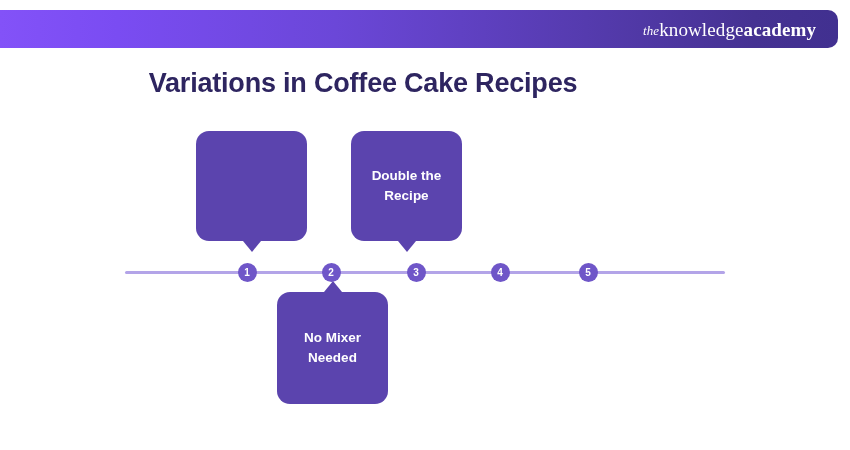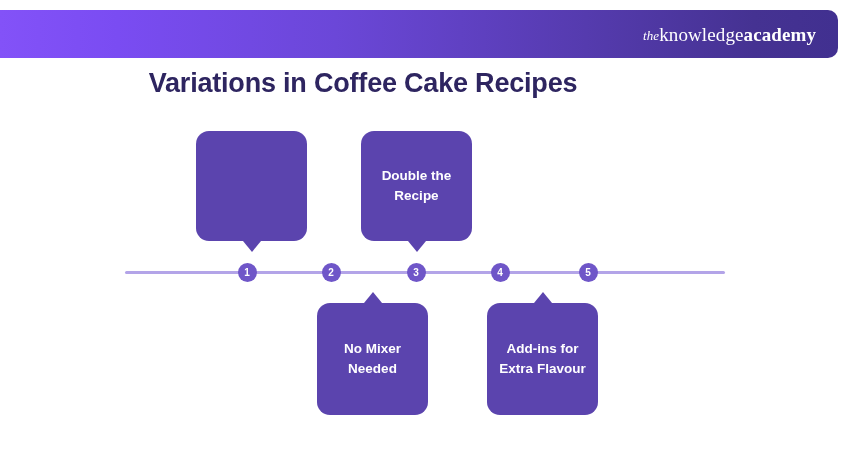--- a/index.html
+++ b/index.html
@@ -19,21 +19,21 @@
     height: 450px;
     background: #ffffff;
   }
 
   
   .header-bar {
     position: absolute;
     left: 0;
     top: 10px;
     width: 838px;
-    height: 48px;
+    height: 38px;
     background: linear-gradient(90deg, #8352F8 0%, #7A4CF2 14%, #6B47D8 40%, #553BAE 70%, #453292 90%, #413090 100%);
     border-top-right-radius: 10px;
     border-bottom-right-radius: 10px;
     text-align: center;
   }
   .brand-logo {
     position: absolute;
     right: 22px;
     top: 50%;
     transform: translateY(-50%);
@@ -109,23 +109,22 @@
     align-items: center;
     justify-content: center;
     padding: 0 9px;
     box-sizing: border-box;
   }
   .step-card.top {
     top: 131px;
     height: 110px;
   }
   .step-card.bottom {
-    top: 303px;
+    top: 292px;
     height: 112px;
-    margin-left: 40px;
   }
   .card-tail {
     position: absolute;
     left: 50%;
     margin-left: -9px;
     width: 0;
     height: 0;
     border-left: 9px solid transparent;
     border-right: 9px solid transparent;
   }
@@ -165,24 +164,20 @@
 
   <div class="step-card top" style="left:196px">
     <span class="card-tail"></span>
   </div>
 
   <div class="step-card bottom" style="left:277px">
     <span class="card-label">No Mixer Needed</span>
     <span class="card-tail"></span>
   </div>
 
-  <div class="step-card top" style="left:361px">
+  <div class="step-card top" style="left:351px">
     <span class="card-label">Double the Recipe</span>
     <span class="card-tail"></span>
   </div>
 
-  <div class="step-card bottom" style="left:447px">
-    <span class="card-label">Add-ins for Extra Flavour</span>
-    <span class="card-tail"></span>
-  </div>
 
 
 </div>
 
 </body></html>

